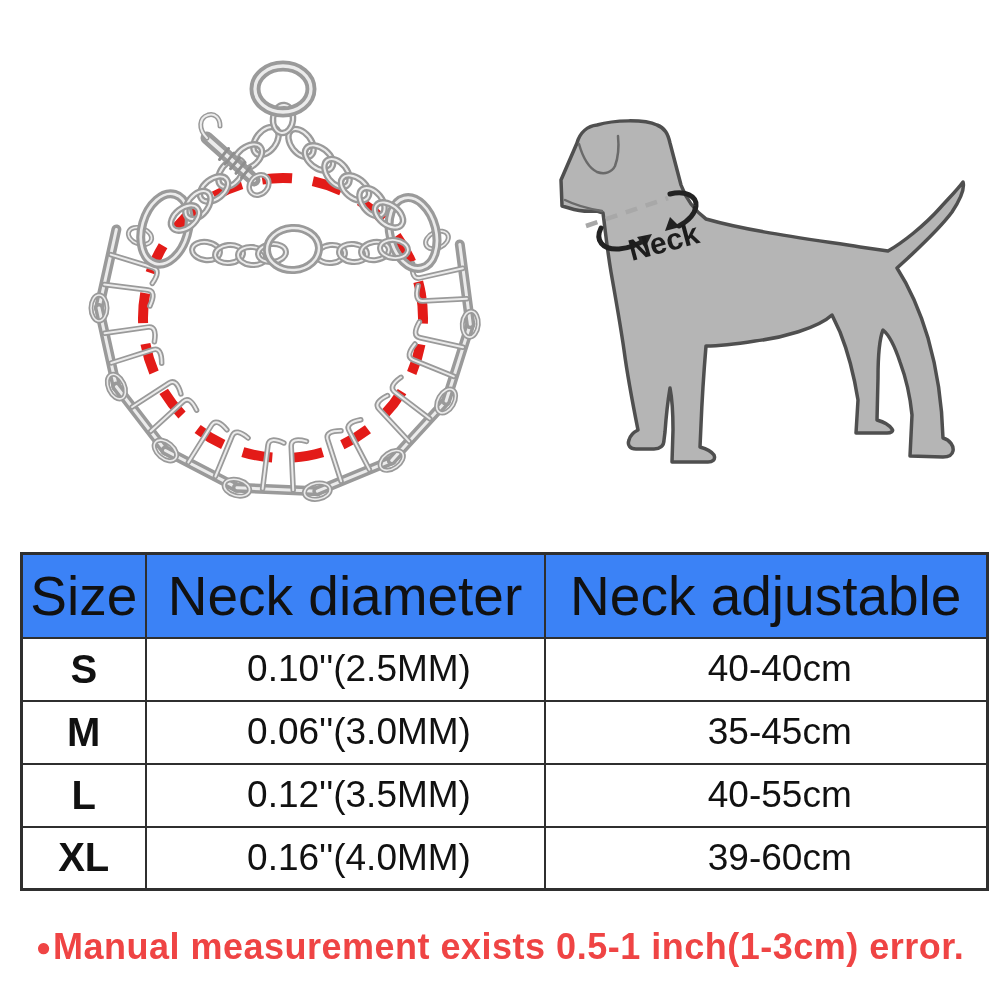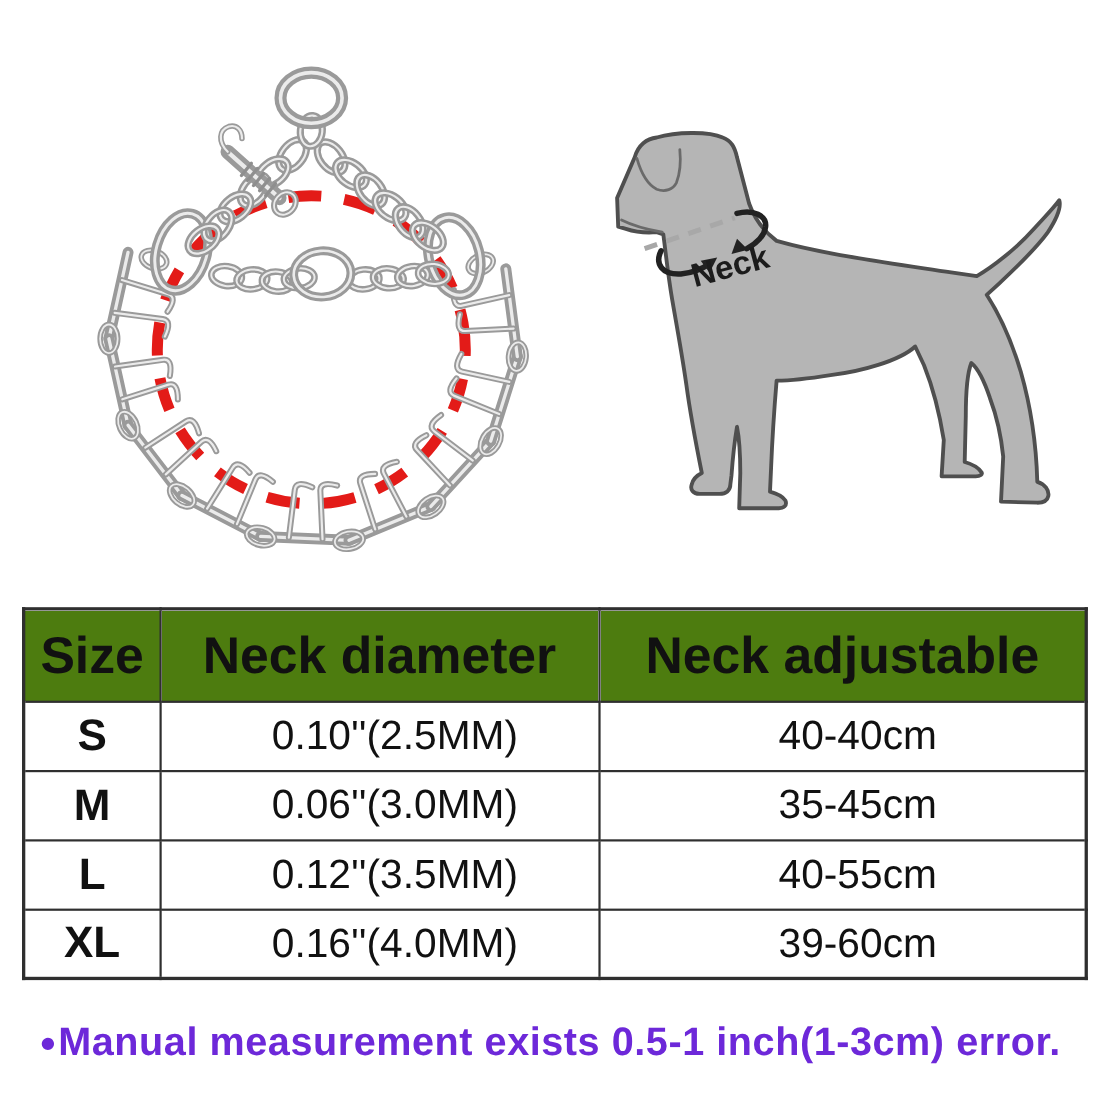--- a/index.html
+++ b/index.html
@@ -24,28 +24,28 @@
     position:absolute;left:20px;top:552px;width:966px;height:336px;
     border-collapse:collapse;table-layout:fixed;background:#ffffff;
     border:3px solid #2f2f2f;
   }
   .size-table th,.size-table td{
     border:2px solid #2f2f2f;text-align:center;vertical-align:middle;
     color:#111111;padding:0;overflow:hidden;white-space:nowrap;
   }
   .size-table thead tr{height:84px;}
   .size-table tbody tr{height:63px;}
-  .size-table th{background:#4d7c0f;font-size:47px;font-weight:700;}
+  .size-table th{background:#3b82f6;font-size:55px;font-weight:400;}
   .col-size{width:124px;} .col-chain{width:399px;} .col-neck{width:443px;}
   td.size-cell{font-size:40px;font-weight:700;}
   td.val-cell{font-size:37px;font-weight:400;padding-left:28px;}
   
   .note{
     position:absolute;left:0;top:926px;width:1000px;text-align:center;
-    color:#6d28d9;font-weight:700;font-size:36px;letter-spacing:0.5px;white-space:nowrap;
+    color:#ef4444;font-weight:700;font-size:36px;letter-spacing:0.5px;white-space:nowrap;
   }
   .note .bullet{font-size:26px;vertical-align:3px;margin-right:1px;}
 </style>
 </head>
 <body>
 
 <div class="canvas">
 
   <svg id="fig" viewBox="0 0 1000 540" xmlns="http://www.w3.org/2000/svg">
 

